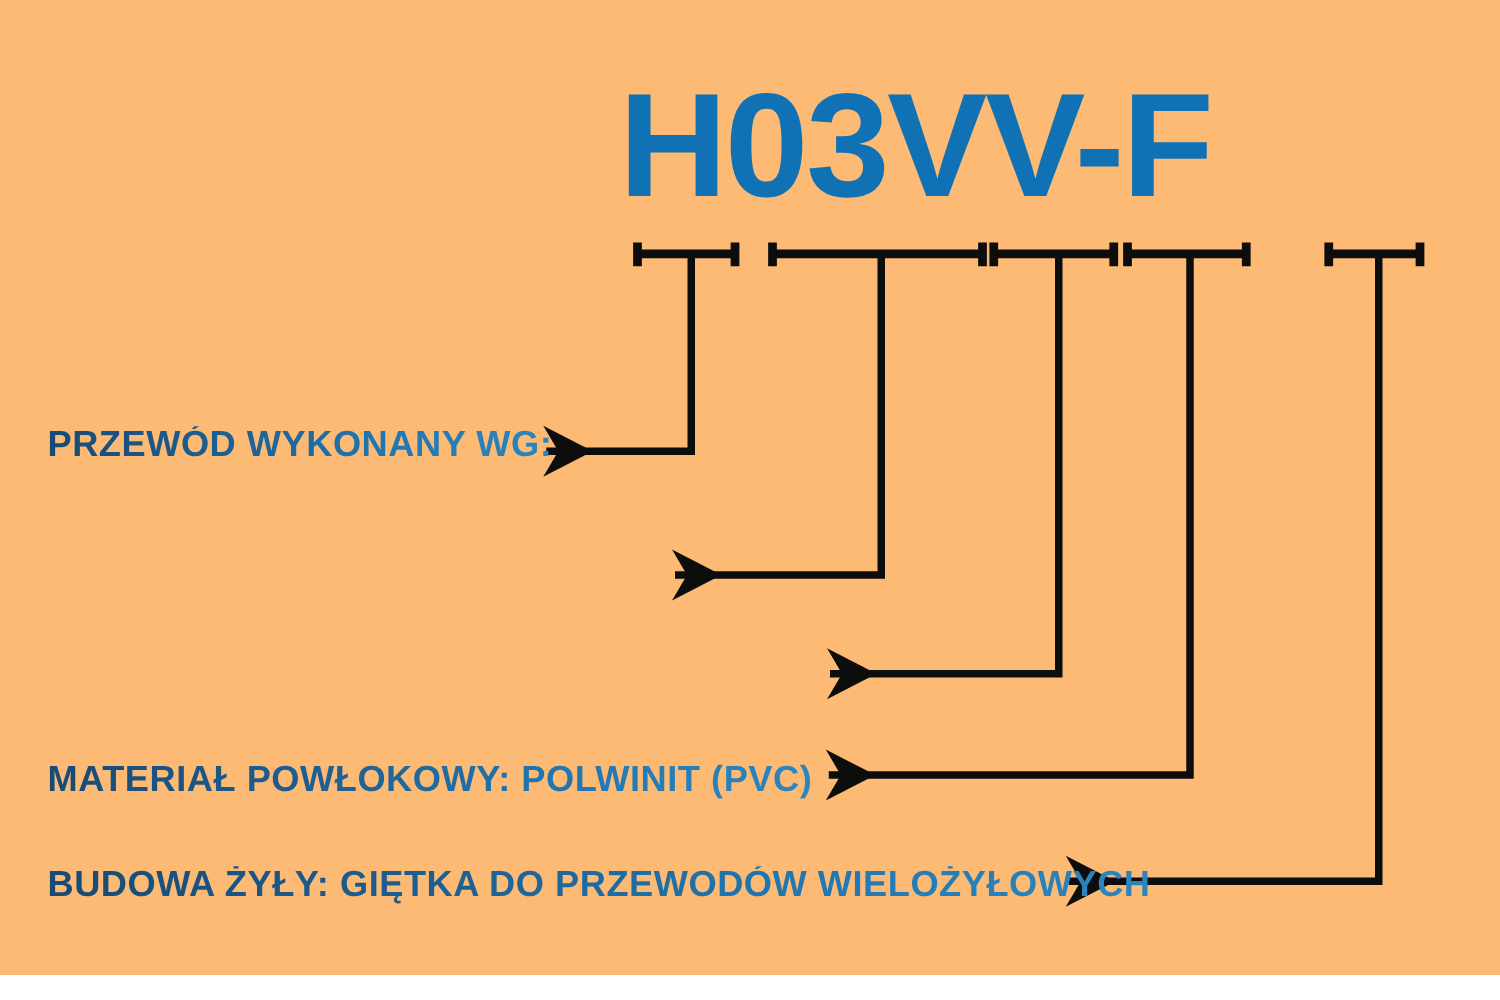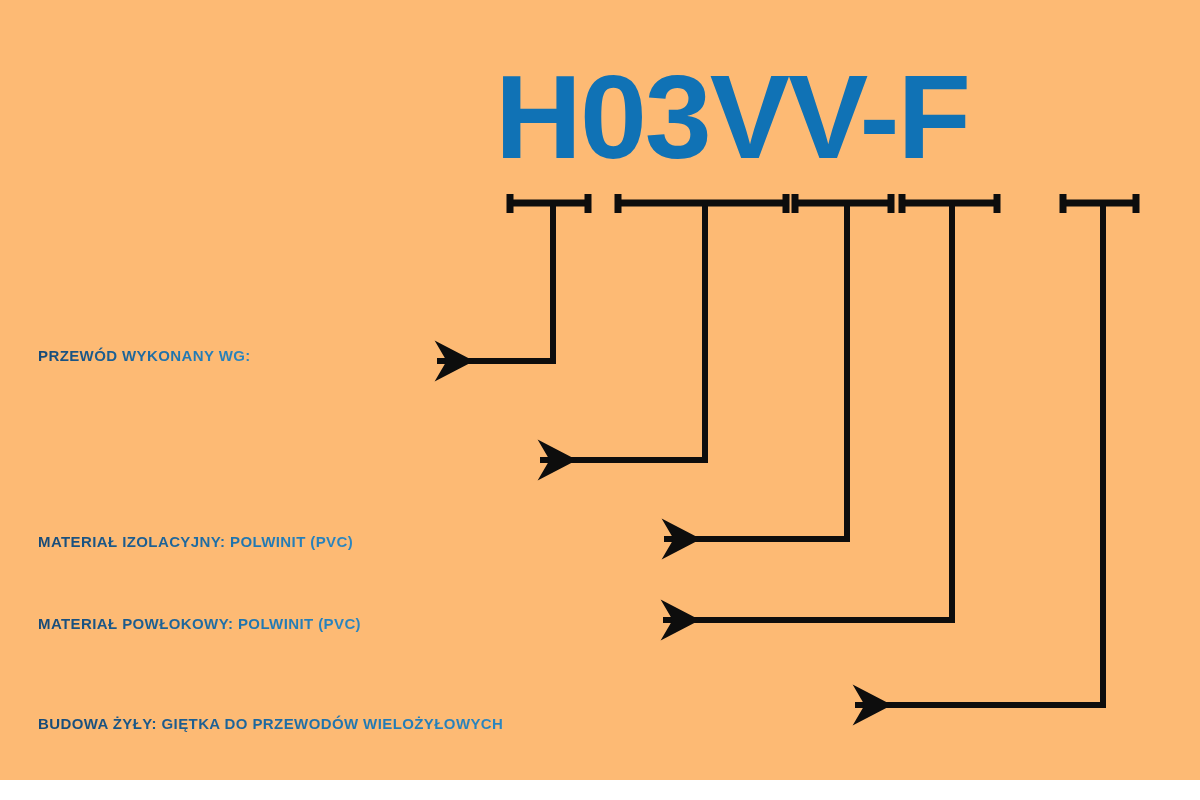--- a/index.html
+++ b/index.html
@@ -52,35 +52,35 @@
     height: 800px;
     pointer-events: none;
   }
 
   
   .label-row {
     position: absolute;
     white-space: nowrap;
     font-family: "Liberation Sans", sans-serif;
     font-weight: bold;
-    font-size: 15px;
+    font-size: 29px;
     letter-spacing: 0.4px;
     line-height: 30px;
     background: linear-gradient(90deg, #174a77 0%, #1d5f92 35%, #2079b4 70%, #2b86c0 100%);
     -webkit-background-clip: text;
     background-clip: text;
     color: transparent;
     -webkit-text-fill-color: transparent;
   }
 
   .label-1 { left: 38px;  top: 341px; }
   .label-2 { left: 38px;  top: 447px; }
   .label-3 { left: 38px;  top: 527px; }
   .label-4 { left: 38px;  top: 609px; }
-  .label-5 { left: 38px;  top: 693px; margin-top: 16px; }
+  .label-5 { left: 38px;  top: 693px; }
 </style>
 </head>
 <body>
 
 <div id="diagram-root">
 
   <div class="cable-code-title">H03VV-F</div>
 
   <svg id="leader-layer" viewBox="0 0 1200 800" width="1200" height="800">
     <defs>
@@ -123,23 +123,20 @@
       <line x1="1136" y1="194" x2="1136" y2="213" stroke="#0d0d0d" stroke-width="7"></line>
       <polyline points="1103,203 1103,705 855,705" fill="none" stroke="#0d0d0d" stroke-width="6" marker-end="url(#arrowhead)"></polyline>
     </g>
   </svg>
 
   <div class="label-row label-1">
     <div>PRZEWÓD WYKONANY WG:</div>
   </div>
 
 
-  <div class="label-row label-3">
-    <div>MATERIAŁ IZOLACYJNY: POLWINIT (PVC)</div>
-  </div>
 
   <div class="label-row label-4">
     <div>MATERIAŁ POWŁOKOWY: POLWINIT (PVC)</div>
   </div>
 
   <div class="label-row label-5">
     <div>BUDOWA ŻYŁY: GIĘTKA DO PRZEWODÓW WIELOŻYŁOWYCH</div>
   </div>
 
 </div>

